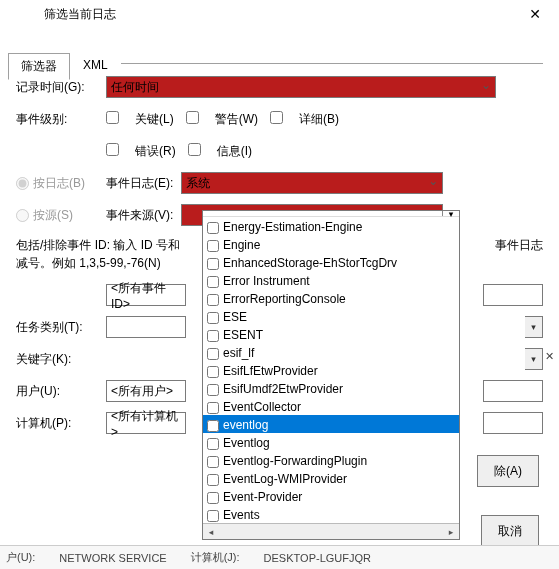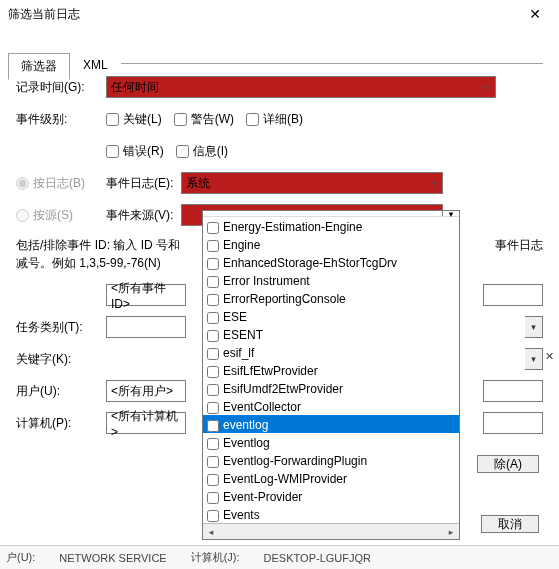--- a/index.html
+++ b/index.html
@@ -1,42 +1,42 @@
 <!DOCTYPE html>
 <html><head>
 <meta charset="utf-8">
 <style>
 * { box-sizing: border-box; margin: 0; padding: 0; }
 body { font-family: "Microsoft YaHei", "Segoe UI", sans-serif; font-size: 12px; background: #f0f0f0; width: 559px; height: 569px; overflow: hidden; position: relative; }
 .dialog { background: #fff; width: 559px; height: 569px; position: relative; }
 .titlebar { height: 28px; display: flex; align-items: center; padding: 0 4px 0 8px; }
-.titlebar-title { flex: 1; font-size: 12px; }
+.titlebar-title { flex: 1; font-size: 12px; margin-left: 36px; }
 .close-btn { width: 40px; height: 28px; display: flex; align-items: center; justify-content: center; font-size: 14px; cursor: pointer; }
 .content { padding: 8px 16px; }
 .tabs { display: flex; border-bottom: 1px solid #a0a0a0; margin-bottom: 12px; margin-left: -8px; }
 .tab { padding: 4px 12px; border: 1px solid transparent; border-bottom: none; cursor: pointer; position: relative; top: 17px; background: #fff; }
 .tab.active { border-color: #a0a0a0; border-bottom: 1px solid #fff; }
 .form-row { display: flex; align-items: center; margin-bottom: 10px; min-height: 22px; }
 .form-label { width: 90px; flex-shrink: 0; }
 .select { border: 1px solid #7a7a7a; height: 22px; padding: 0 18px 0 4px; position: relative; display: inline-flex; align-items: center; background: #b91c1c; }
 .select.wide { width: 390px; }
 .select::after { content: '⌄'; position: absolute; right: 4px; top: 1px; font-size: 12px; color: #555; }
 .select.combo { width: 262px; }
 .chkrow { display: flex; gap: 12px; align-items: center; }
-.chk { display: inline-flex; align-items: center; gap: 4px; }
+.chk { display: inline-flex; gap: 16px; }
 .chk input { width: 13px; height: 13px; }
 .radio { display: inline-flex; align-items: center; gap: 4px; width: 90px; }
 .radio input { width: 13px; height: 13px; }
 .radio.disabled { color: #999; }
 .instr { margin-bottom: 12px; line-height: 1.5; }
 .input { border: 1px solid #7a7a7a; height: 22px; padding: 0 4px; background: #fff; display: inline-flex; align-items: center; }
 .input.w1 { width: 80px; }
 .dropdown-btn { width: 18px; height: 22px; border: 1px solid #7a7a7a; border-left: none; display: inline-flex; align-items: center; justify-content: center; font-size: 10px; background: #efefef; cursor: pointer; }
 .dropdown-btn::after { content: '▾'; color: #333; font-size: 9px; }
-.btn { height: 18px; padding: 0 16px; border: 1px solid #7a7a7a; background: #efefef; display: inline-flex; align-items: center; cursor: pointer; }
+.btn { height: 32px; padding: 0 16px; border: 1px solid #7a7a7a; background: #efefef; display: inline-flex; align-items: center; cursor: pointer; }
 .btn-row { position: absolute; right: 20px; display: flex; gap: 8px; }
 .btn-clear { top: 455px; }
 .btn-cancel { top: 515px; }
 .dropdown-panel { position: absolute; left: 202px; top: 210px; width: 258px; border: 1px solid #7a7a7a; background: #fff; z-index: 100; }
 .drop-head { height: 6px; background: #fff; border-bottom: 1px solid #ddd; display:flex; justify-content:flex-end; }
 .drop-head .caret { width: 17px; display:flex; align-items:center; justify-content:center; font-size:9px; border-left: 1px solid #888; }
 .drop-list { max-height: 306px; overflow-y: auto; }
 .drop-item { display: flex; align-items: flex-end; padding: 1px 4px; height: 18px; gap: 4px; white-space: nowrap; }
 .drop-item.sel { background: #0078d7; color: #fff; }
 .drop-item input { width: 12px; height: 12px; flex-shrink: 0; }

